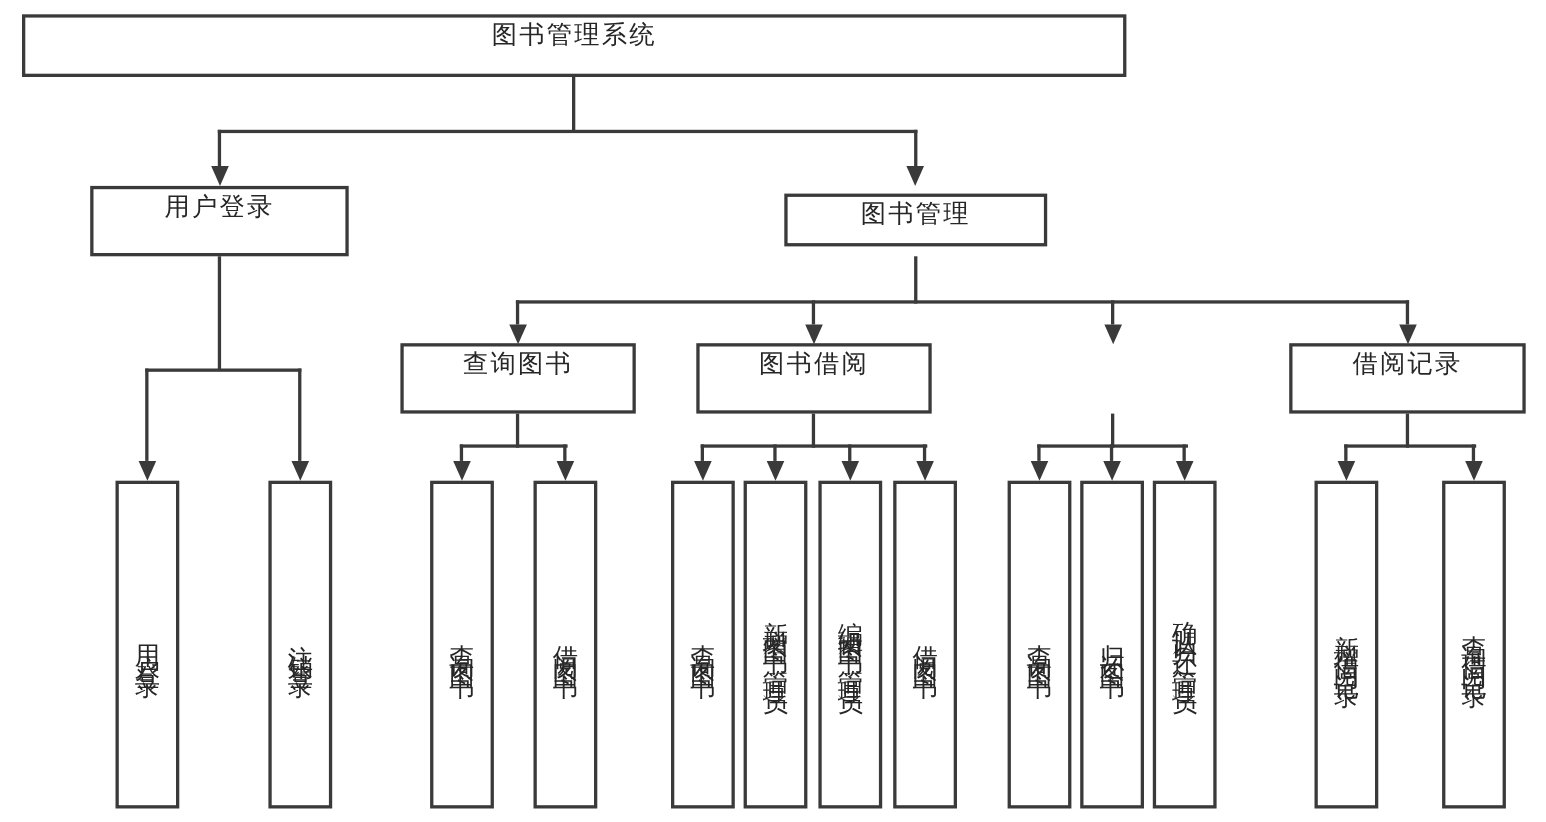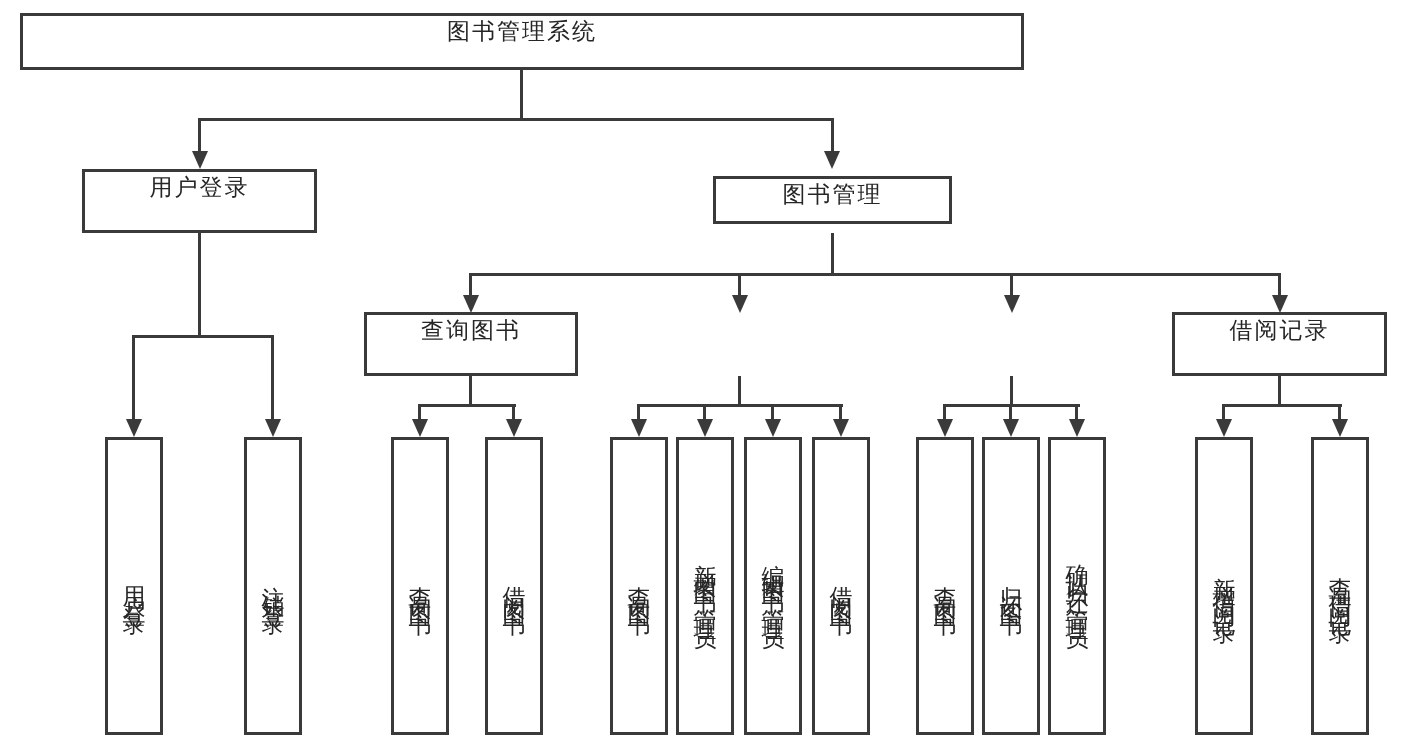--- a/index.html
+++ b/index.html
@@ -67,20 +67,23 @@
   </div>
 
   <div class="node" style="left:713px;top:176px;width:239px;height:48px;">
     <span>图书管理</span>
   </div>
 
   <div class="node" style="left:364px;top:312px;width:214px;height:64px;">
     <span>查询图书</span>
   </div>
 
+  <div class="node" style="left:633px;top:312px;width:214px;height:64px;">
+    <span>图书借阅</span>
+  </div>
 
 
   <div class="node" style="left:1172px;top:312px;width:215px;height:64px;">
     <span>借阅记录</span>
   </div>
 
   <div class="leaf" style="left:105px;top:437px;width:58px;height:298px;">
     <span>用户登录</span>
   </div>
   <div class="leaf" style="left:244px;top:437px;width:58px;height:298px;">

